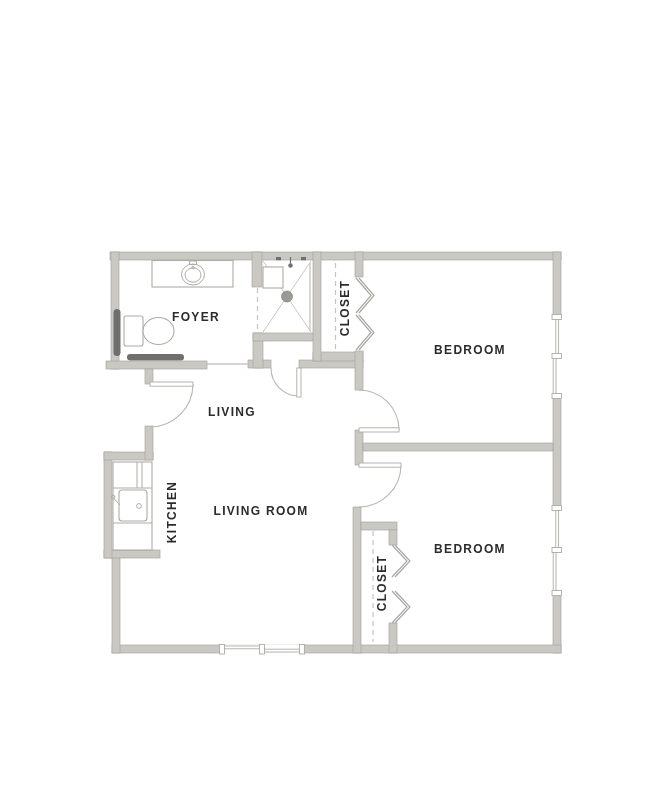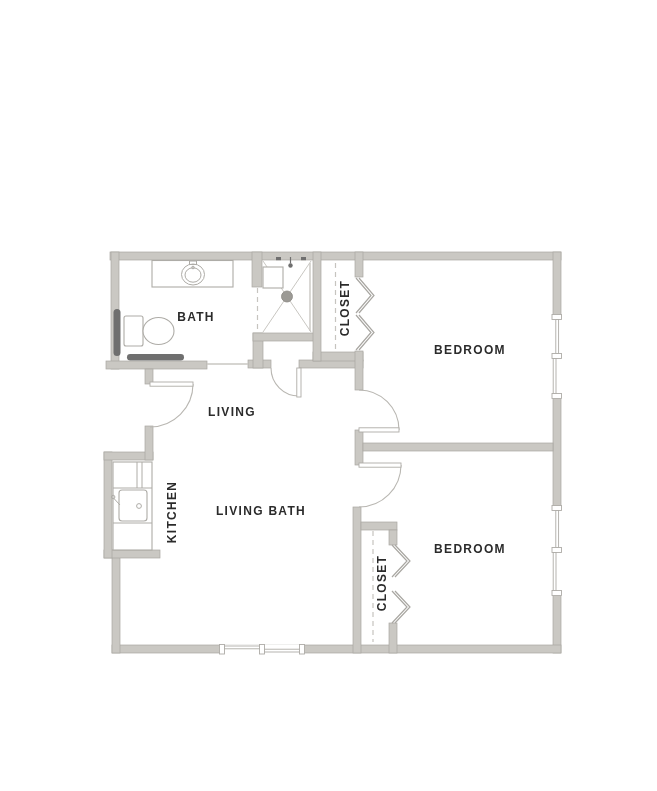--- a/index.html
+++ b/index.html
@@ -161,21 +161,21 @@
       <line class="fixline" x1="142" y1="462" x2="142" y2="488"></line>
       <g>
         <rect class="fix" x="119" y="490" width="28" height="31" rx="3"></rect>
         <circle class="fixline" cx="139" cy="506" r="2.4"></circle>
         <line class="fixline" x1="120" y1="505" x2="113.5" y2="498"></line>
         <circle class="fixline" cx="113.2" cy="497" r="1.7"></circle>
       </g>
     </g>
   </svg>
 
-  <div class="room-label" style="left:196px;top:317px">BATH</div>
+  <div class="room-label" style="left:196px;top:317px">FOYER</div>
   <div class="room-label rot" style="left:345px;top:308px">CLOSET</div>
   <div class="room-label" style="left:470px;top:350px">BEDROOM</div>
   <div class="room-label" style="left:232px;top:412px">LIVING</div>
   <div class="room-label rot" style="left:172px;top:512px">KITCHEN</div>
-  <div class="room-label" style="left:261px;top:511px">LIVING BATH</div>
+  <div class="room-label" style="left:261px;top:511px">LIVING ROOM</div>
   <div class="room-label rot" style="left:382px;top:583px">CLOSET</div>
   <div class="room-label" style="left:470px;top:549px">BEDROOM</div>
 </div>
 
 </body></html>

